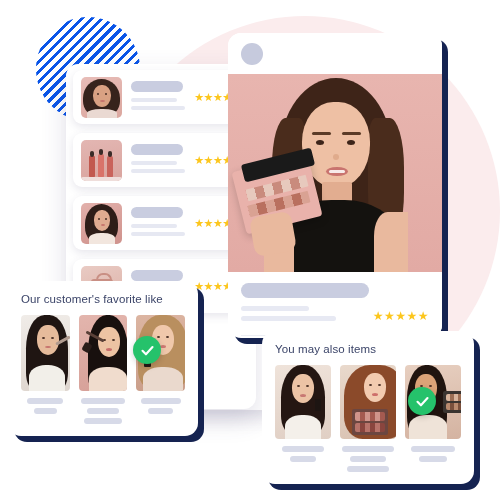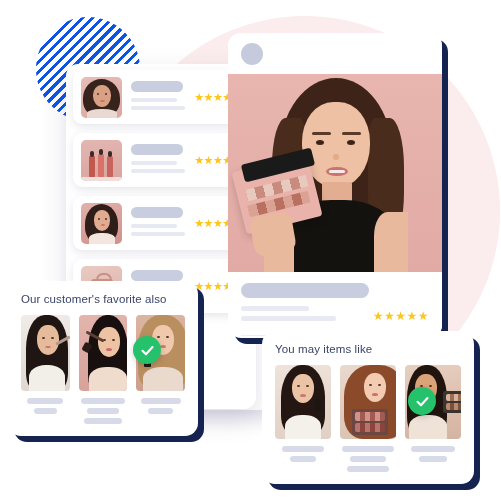--- a/index.html
+++ b/index.html
@@ -251,21 +251,21 @@
           <div class="pc-bar-sm" style="width:52%"></div>
           <div class="pc-bar-sm" style="width:72%"></div>
         </div>
         <div class="pc-stars">★★★★★</div>
       </div>
       <div class="pc-divider"></div>
     </div>
   </div>
 
   <div class="popup shadow-navy" id="fav-popup">
-    <h3>Our customer's favorite also</h3>
+    <h3>Our customer's favorite like</h3>
     <div class="pop-grid">
 
       <div class="check">
         <svg viewBox="0 0 24 24" fill="none" stroke="#ffffff" stroke-width="3.4" stroke-linecap="round" stroke-linejoin="round">
             <path d="M4 12.5 L9.5 18 L20 6.5"></path>
           </svg>
       </div>
 
       <div class="pop-item">
         <div class="pop-img">
@@ -323,21 +323,21 @@
         <div class="pop-lines">
           <div class="pl" style="width:82%"></div>
           <div class="pl" style="width:52%"></div>
         </div>
       </div>
 
     </div>
   </div>
 
   <div class="popup shadow-navy" id="also-popup">
-    <h3>You may items like</h3>
+    <h3>You may also items</h3>
     <div class="pop-grid">
 
       <div class="check">
         <svg viewBox="0 0 24 24" fill="none" stroke="#ffffff" stroke-width="3.4" stroke-linecap="round" stroke-linejoin="round">
             <path d="M4 12.5 L9.5 18 L20 6.5"></path>
           </svg>
       </div>
 
       <div class="pop-item">
         <div class="pop-img">

